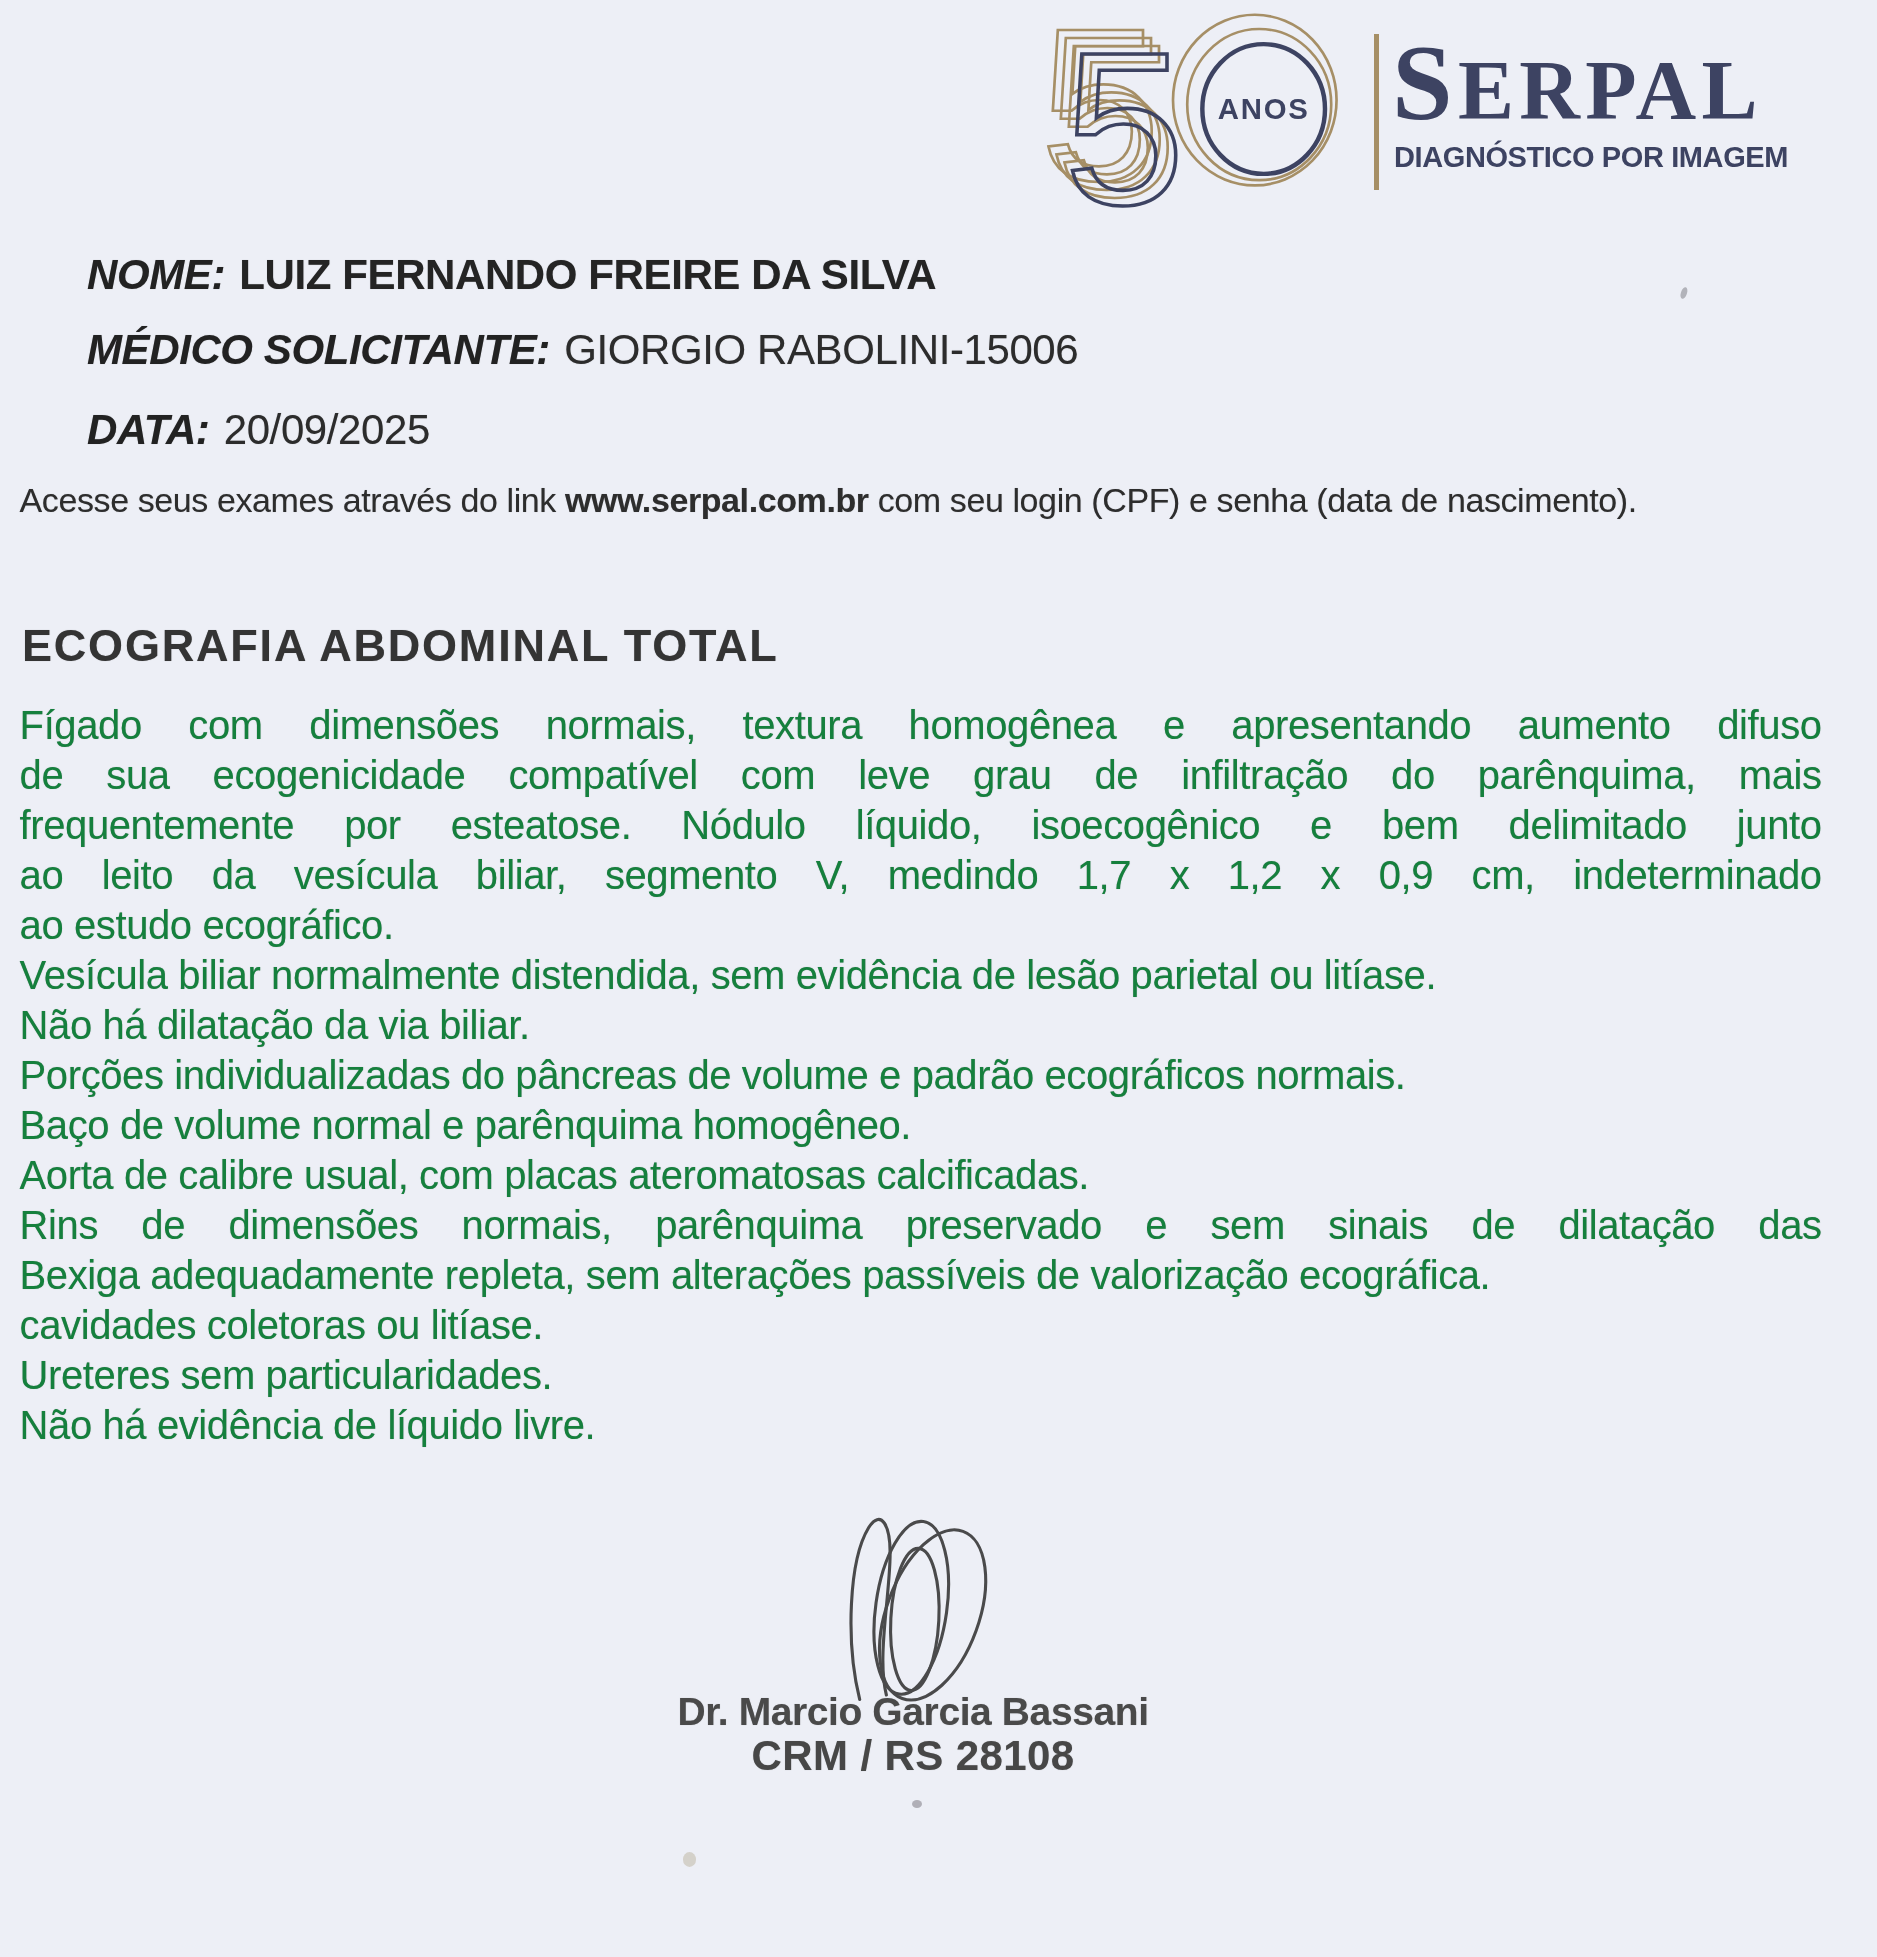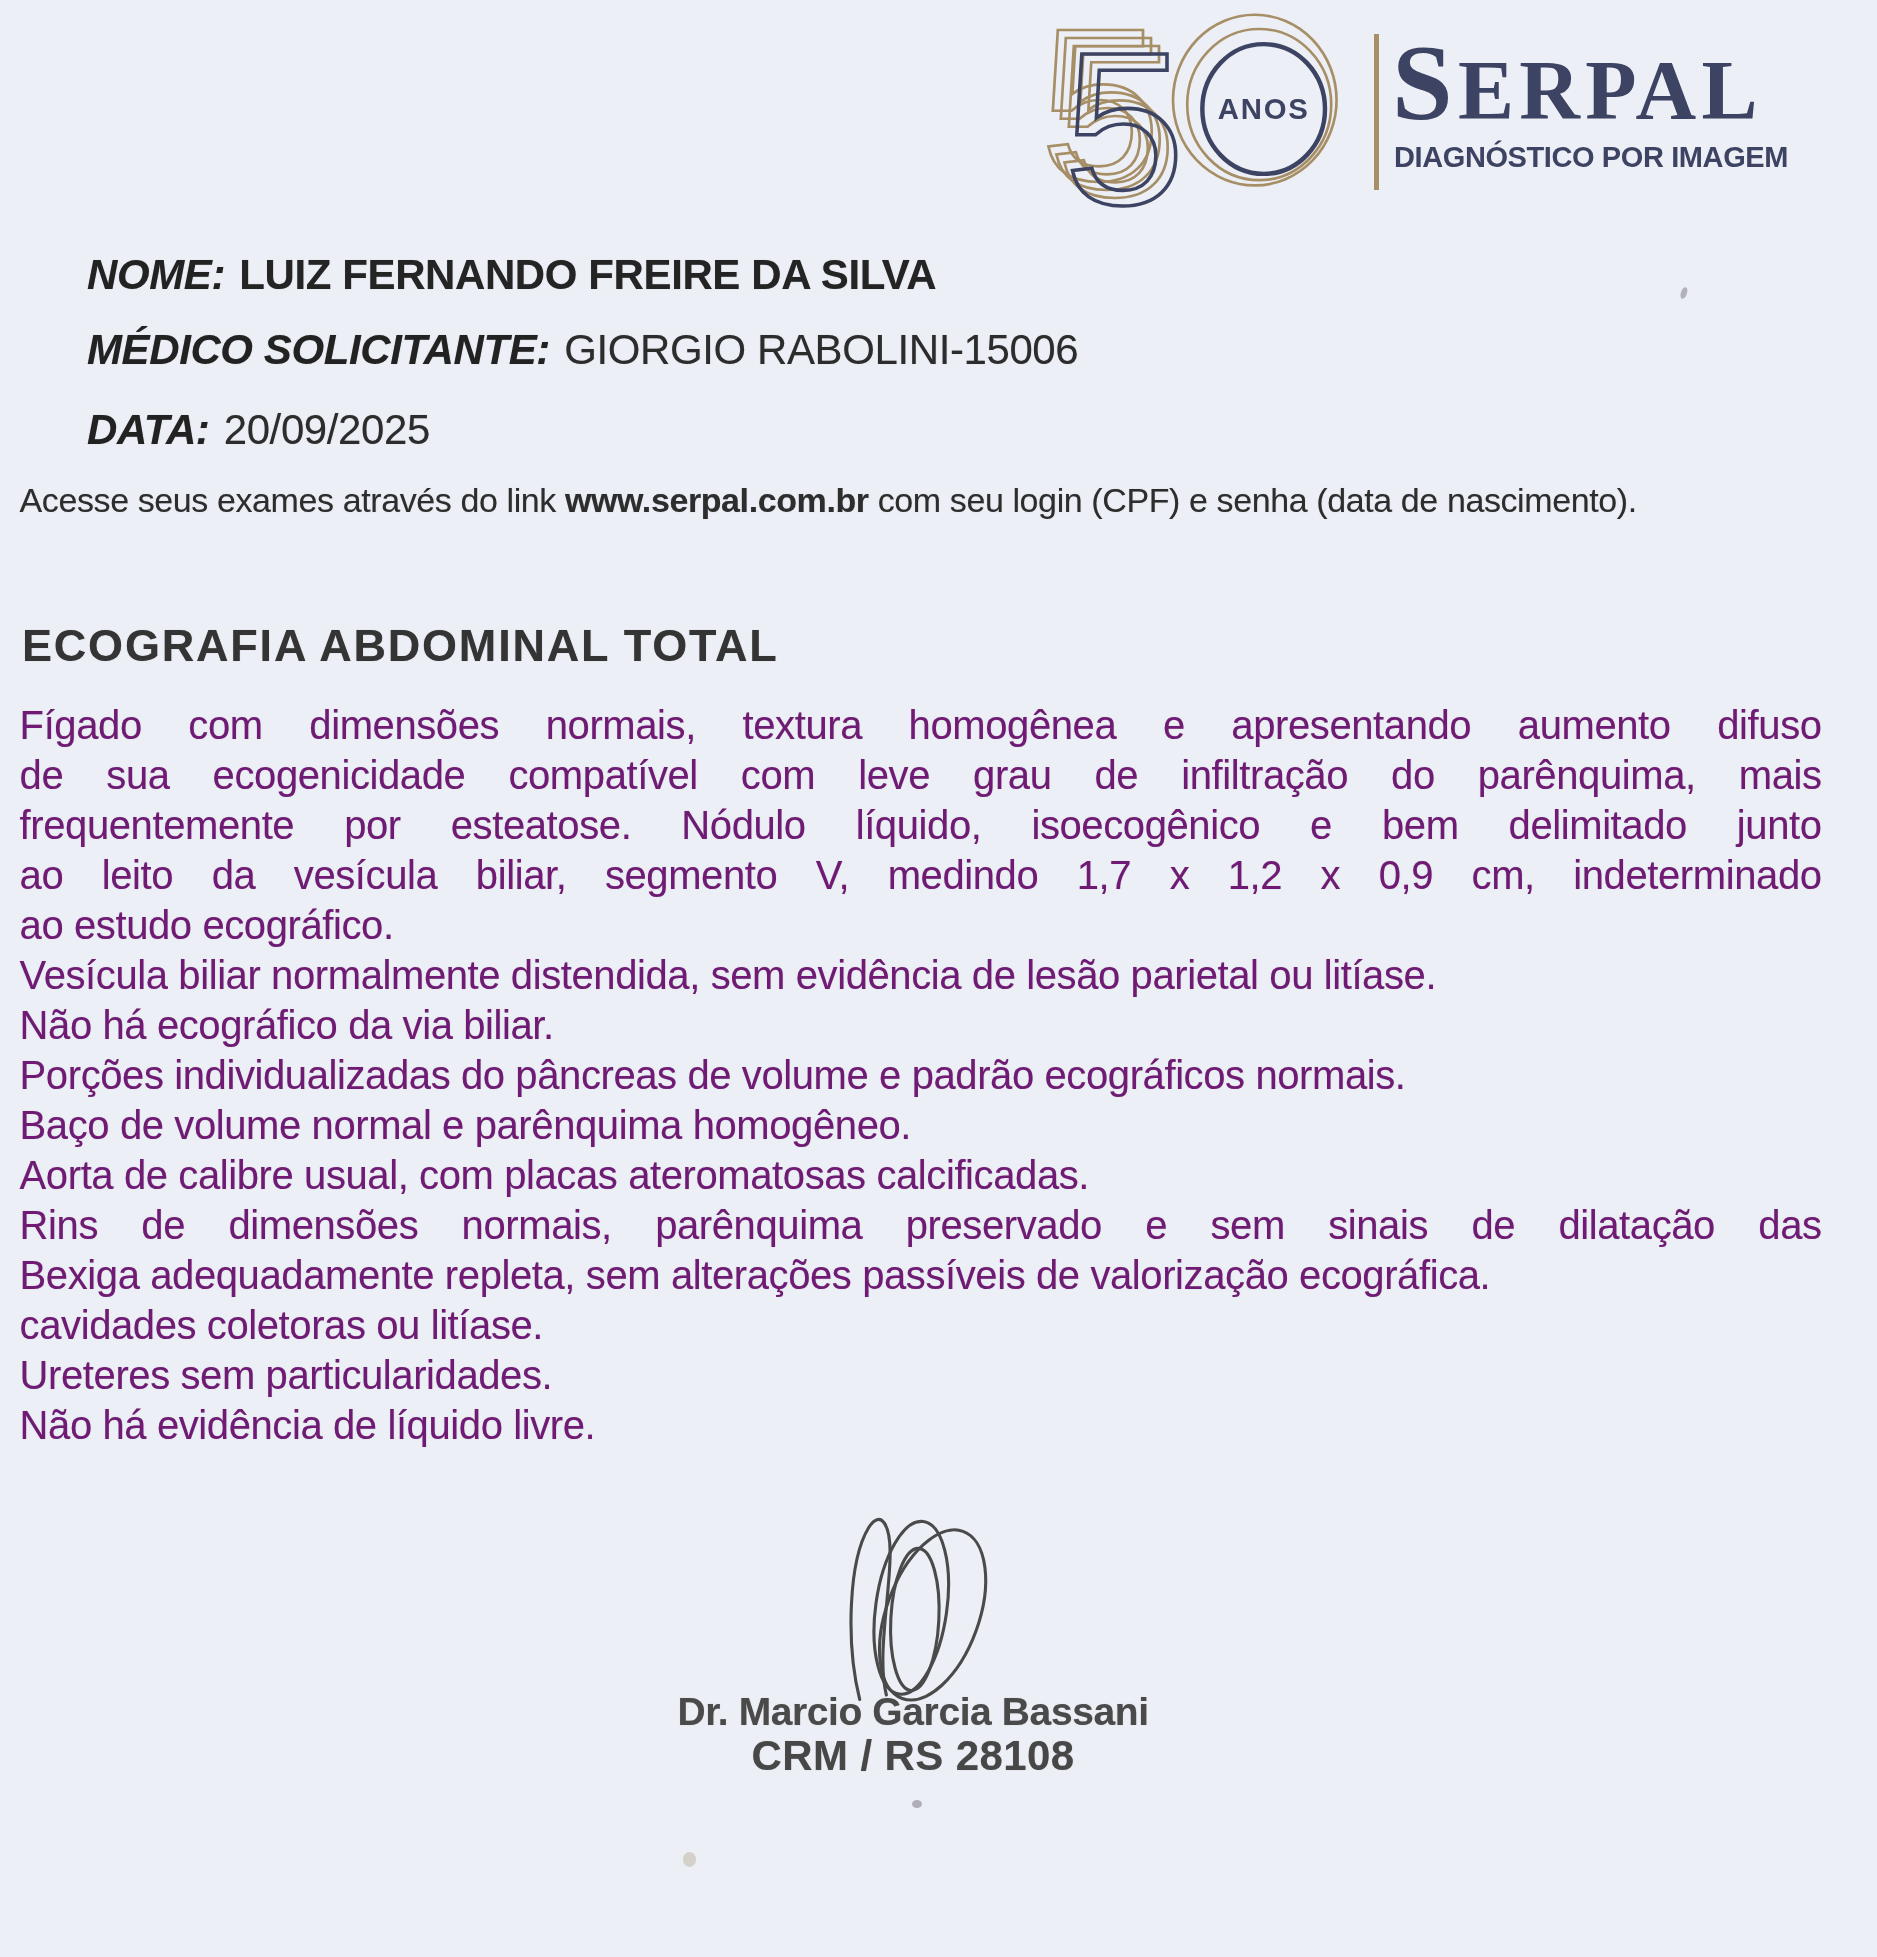--- a/index.html
+++ b/index.html
@@ -41,21 +41,21 @@
   
   .access-note{position:absolute;left:19.6px;top:481px;width:1836px;font-size:34px;
                letter-spacing:-0.4px;white-space:nowrap;color:#2d2d2d;
                text-shadow:0 0 0.9px rgba(40,40,40,.3);}
   .access-note .lnk{font-weight:bold;}
   
   .report-title{position:absolute;left:22px;top:590px;font-size:45px;font-weight:bold;
                 letter-spacing:1.8px;color:#343434;white-space:nowrap;
                 text-shadow:0 0 0.9px rgba(40,40,40,.4);}
   .report-body{position:absolute;left:19.6px;top:700px;width:1802px;font-size:40px;
-               letter-spacing:-0.4px;color:#701a75;text-shadow:0 0 0.9px rgba(40,40,40,.35);}
+               letter-spacing:-0.4px;color:#15803d;text-shadow:0 0 0.9px rgba(40,40,40,.35);}
   .ln{line-height:50px;height:50px;white-space:nowrap;}
   .ln.j{white-space:normal;text-align:justify;text-align-last:justify;}
   
   .sig-svg{position:absolute;left:833px;top:1508px;width:169px;height:205px;}
   .sig-name{position:absolute;left:552px;top:1690px;width:722px;text-align:center;
             font-size:39px;font-weight:bold;color:#4a4a4a;letter-spacing:-0.4px;
             text-shadow:0 0 0.9px rgba(60,60,60,.35);}
   .sig-crm{position:absolute;left:552px;top:1732px;width:722px;text-align:center;
            font-size:42px;font-weight:bold;color:#474747;letter-spacing:0.4px;
            text-shadow:0 0 0.9px rgba(60,60,60,.35);}
@@ -106,21 +106,21 @@
 
   <h1 class="report-title">ECOGRAFIA ABDOMINAL TOTAL</h1>
 
   <div class="report-body">
     <div class="ln j">Fígado com dimensões normais, textura homogênea e apresentando aumento difuso</div>
     <div class="ln j">de sua ecogenicidade compatível com leve grau de infiltração do parênquima, mais</div>
     <div class="ln j">frequentemente por esteatose. Nódulo líquido, isoecogênico e bem delimitado junto</div>
     <div class="ln j">ao leito da vesícula biliar, segmento V, medindo 1,7 x 1,2 x 0,9 cm, indeterminado</div>
     <div class="ln">ao estudo ecográfico.</div>
     <div class="ln">Vesícula biliar normalmente distendida, sem evidência de lesão parietal ou litíase.</div>
-    <div class="ln">Não há ecográfico da via biliar.</div>
+    <div class="ln">Não há dilatação da via biliar.</div>
     <div class="ln">Porções individualizadas do pâncreas de volume e padrão ecográficos normais.</div>
     <div class="ln">Baço de volume normal e parênquima homogêneo.</div>
     <div class="ln">Aorta de calibre usual, com placas ateromatosas calcificadas.</div>
     <div class="ln j">Rins de dimensões normais, parênquima preservado e sem sinais de dilatação das</div>
     <div class="ln">Bexiga adequadamente repleta, sem alterações passíveis de valorização ecográfica.</div>
     <div class="ln">cavidades coletoras ou litíase.</div>
     <div class="ln">Ureteres sem particularidades.</div>
     <div class="ln">Não há evidência de líquido livre.</div>
   </div>
 

